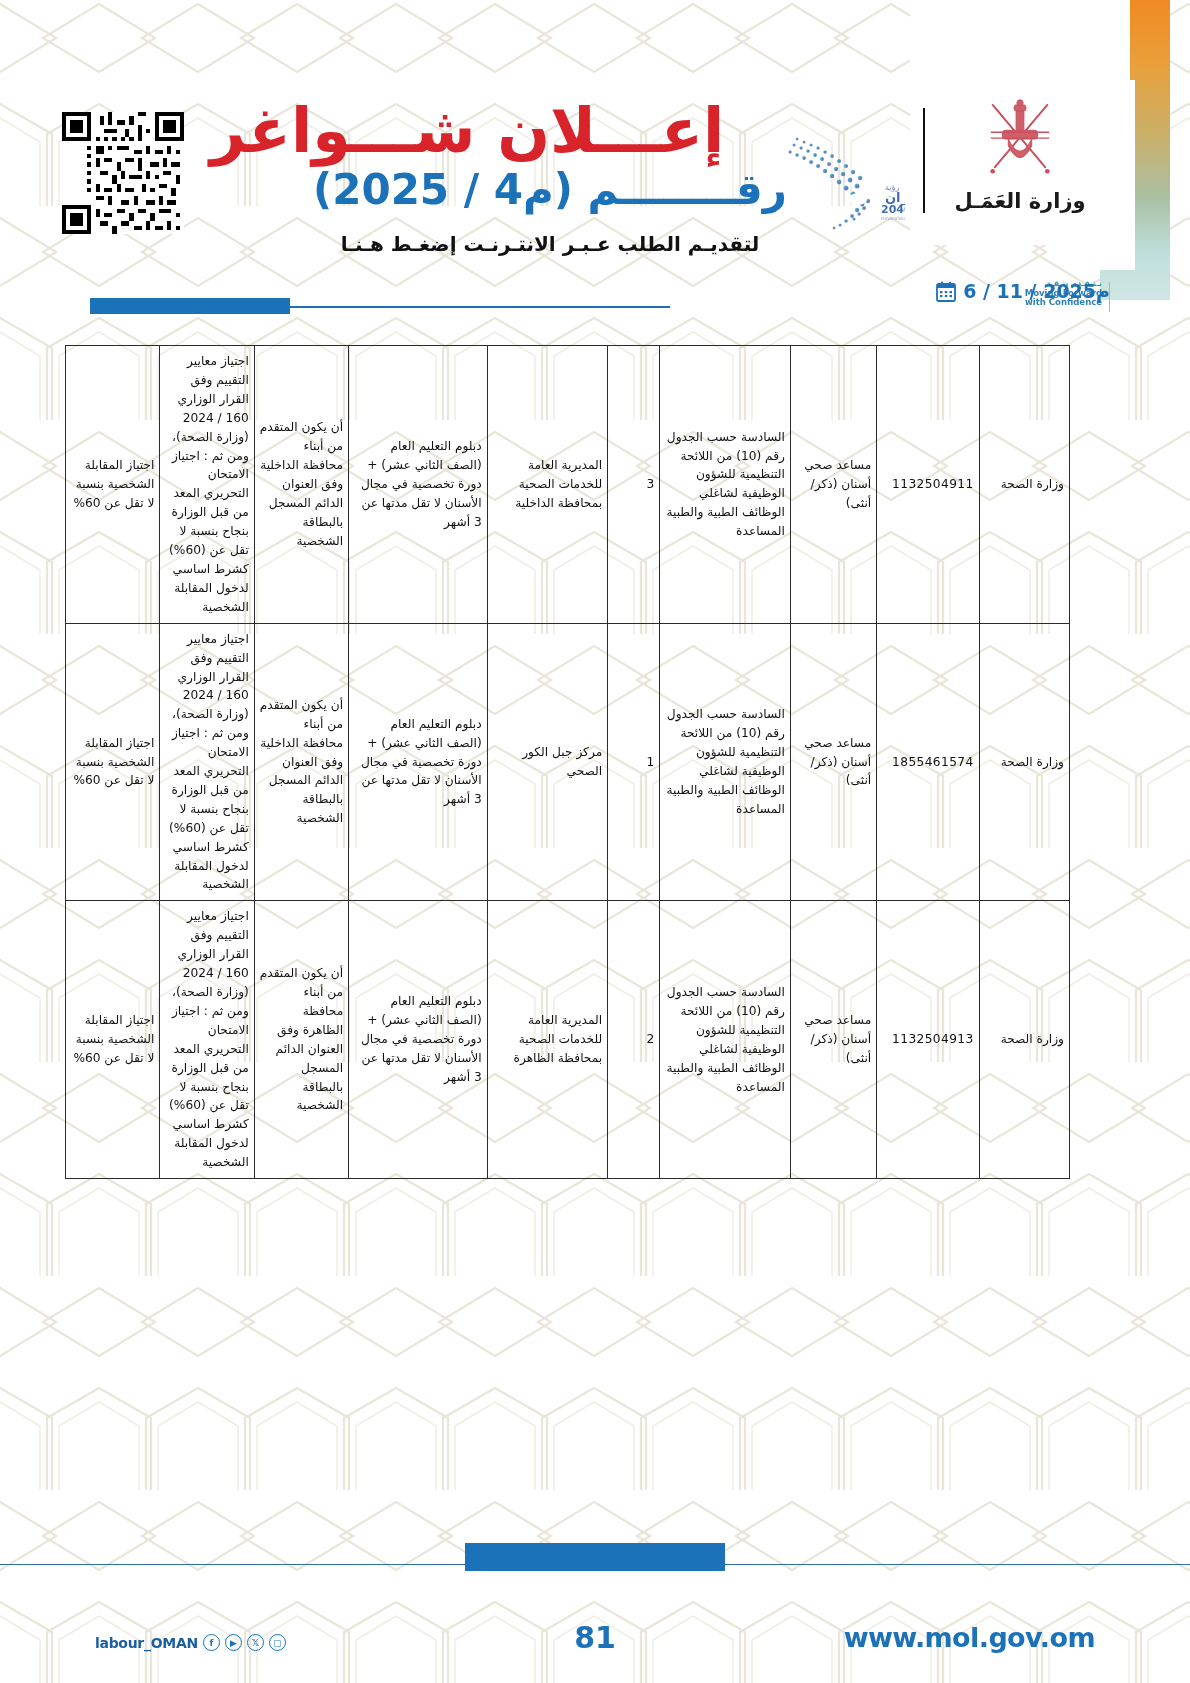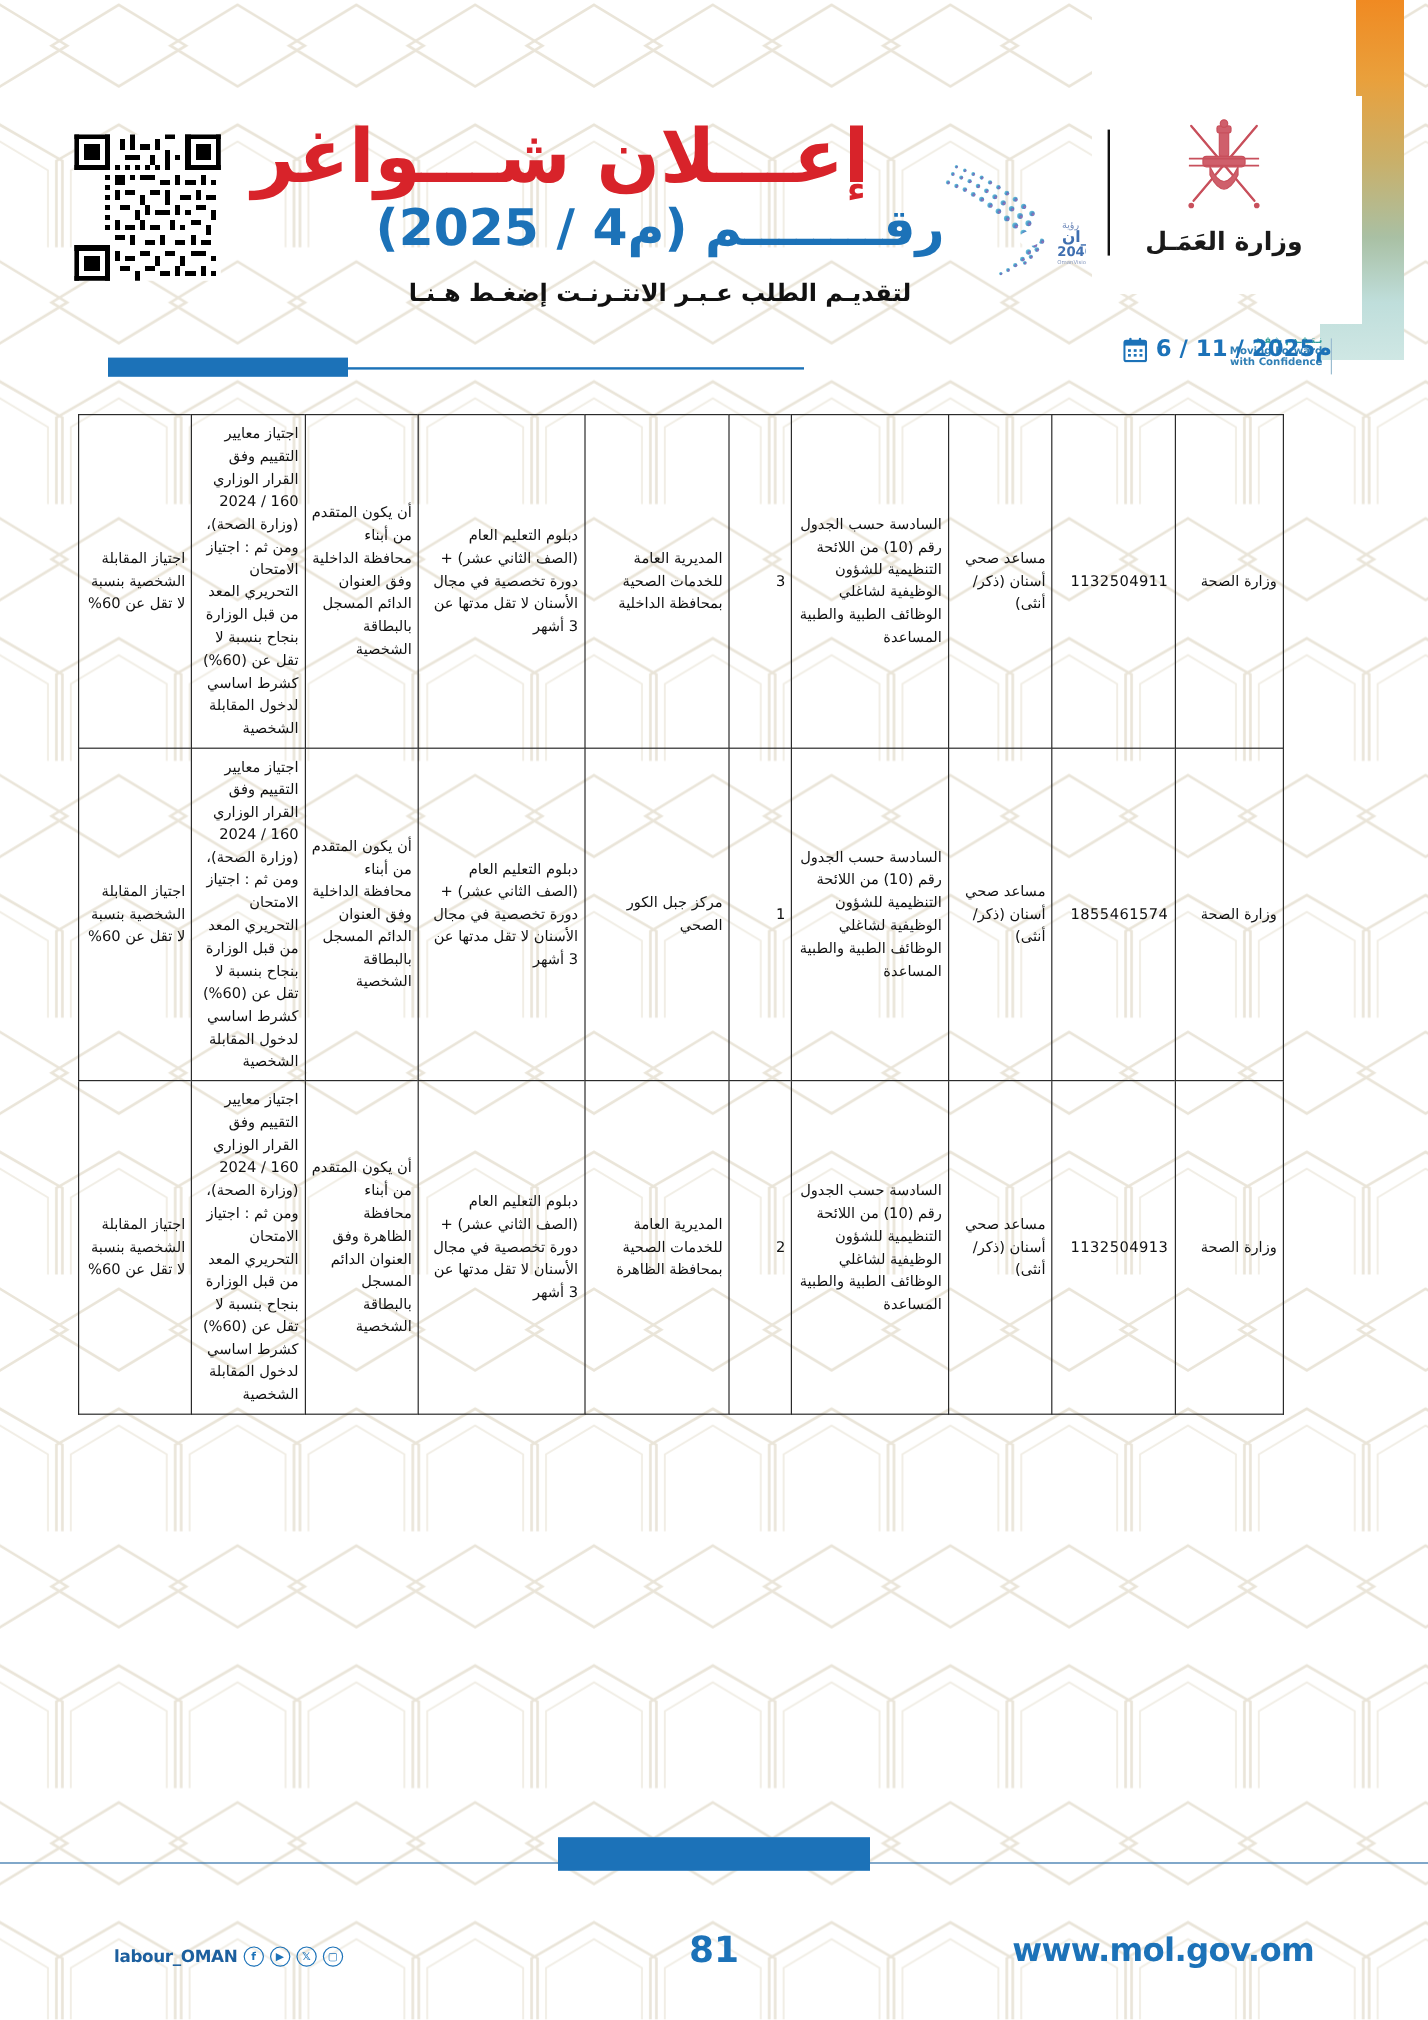--- a/index.html
+++ b/index.html
@@ -247,21 +247,21 @@
   col.c-count    { width: 5.2%; }
   col.c-place    { width: 12.0%; }
   col.c-qual     { width: 13.8%; }
   col.c-cond     { width: 9.4%; }
   col.c-crit     { width: 9.4%; }
   col.c-intv     { width: 9.4%; }
 
   
   .footer {
     position: absolute;
-    bottom: 12px; left: 0; right: 0;
+    bottom: 0; left: 0; right: 0;
     height: 160px;
     z-index: 6;
     padding-left: 18px;
   }
   .footer-line {
     position: absolute;
     bottom: 118px;
     left: 0; right: 0;
     height: 1.5px;
     background: #2f6fa8;

